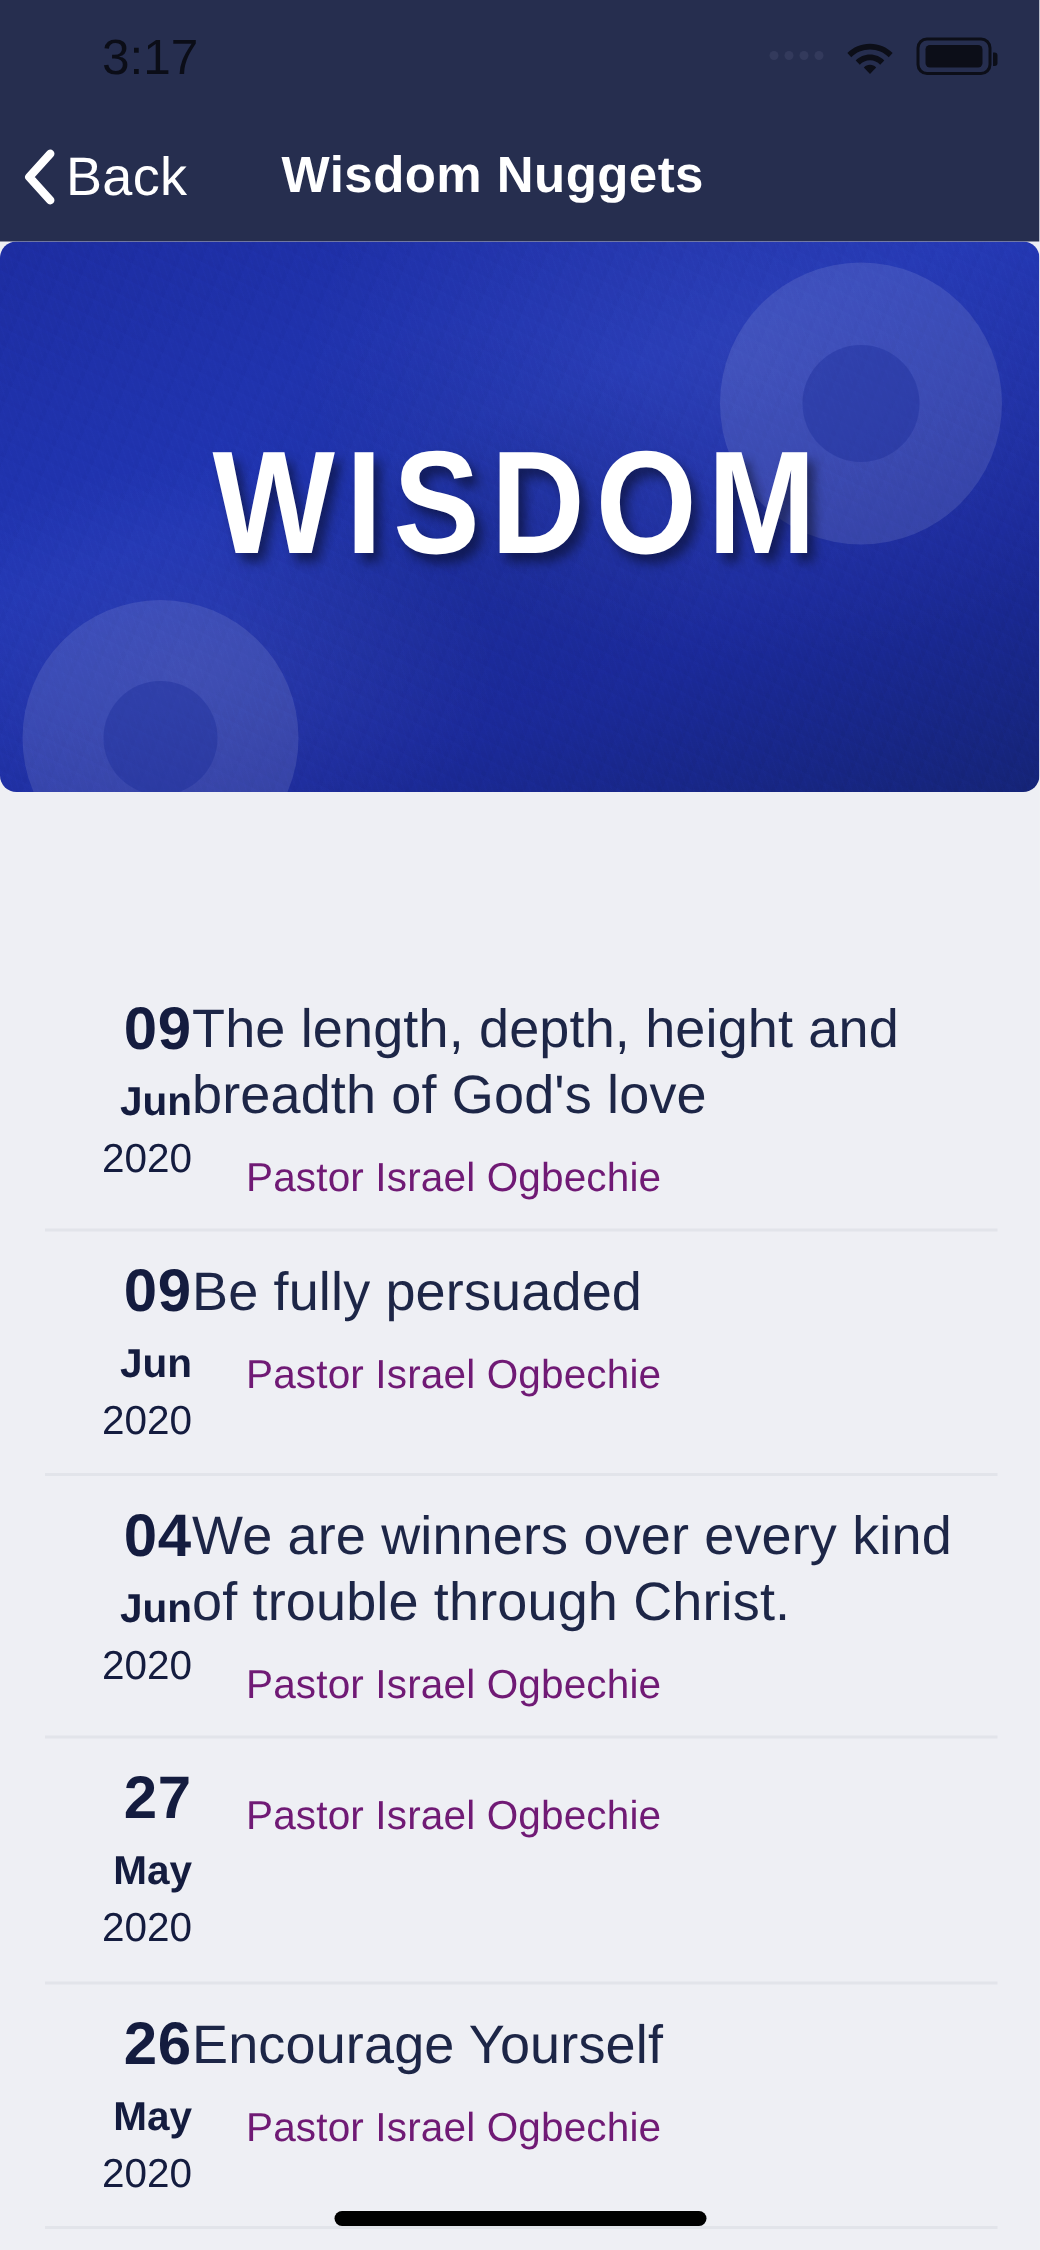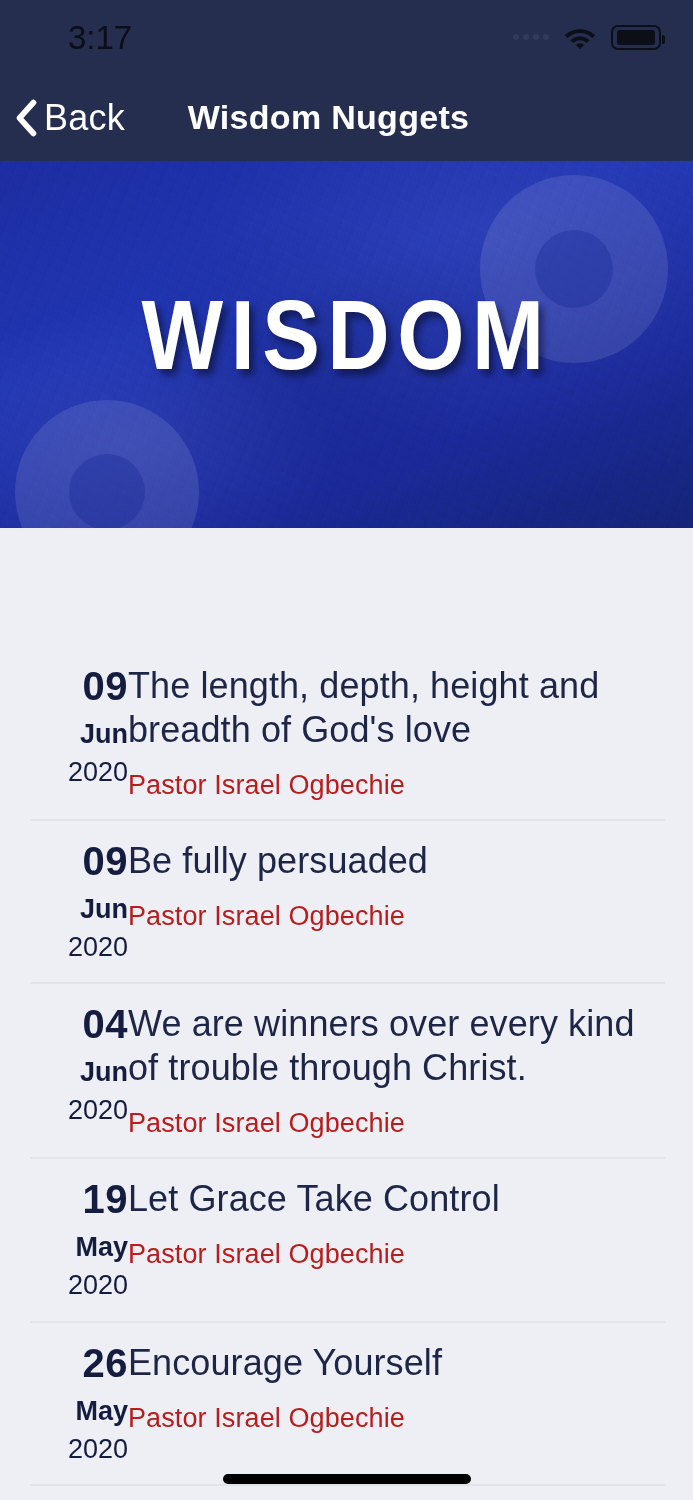--- a/index.html
+++ b/index.html
@@ -83,20 +83,21 @@
   
   .hero {
     position:absolute; left:0; top:161px;
     width:693px; height:367px;
     overflow:hidden;
     background:
       radial-gradient(ellipse 300px 200px at 18% 78%, rgba(255,255,255,0.055), rgba(255,255,255,0) 70%),
       radial-gradient(ellipse 420px 280px at 72% 22%, rgba(255,255,255,0.05), rgba(255,255,255,0) 72%),
       radial-gradient(ellipse 260px 200px at 45% 52%, rgba(0,0,0,0.10), rgba(0,0,0,0) 70%),
       linear-gradient(160deg, #1d2da2 0%, #2136b4 38%, #1b2a9c 70%, #152478 100%);
+    border-radius: 11px;
   }
   .hero-noise {
     position:absolute; inset:0;
     opacity:0.30;
     background-image:
       repeating-linear-gradient(27deg, rgba(255,255,255,0.045) 0 2px, rgba(0,0,0,0.05) 2px 5px, rgba(255,255,255,0) 5px 11px),
       repeating-linear-gradient(113deg, rgba(0,0,0,0.06) 0 3px, rgba(255,255,255,0.035) 3px 7px, rgba(255,255,255,0) 7px 14px),
       repeating-linear-gradient(72deg, rgba(255,255,255,0.03) 0 1px, rgba(0,0,0,0.04) 1px 4px);
     mix-blend-mode:overlay;
   }
@@ -176,22 +177,23 @@
     padding-top:20px; padding-bottom:18px;
     min-width:0;
   }
   .row-title {
     font-size:36px; font-weight:300; color:#1d2647;
     line-height:1.22;
     letter-spacing:0.1px;
   }
   .row-author {
     margin-top:18px;
-    font-size:27px; font-weight:400; color:#b91c1c;
+    font-size:27px; font-weight:400; color:#701a75;
     letter-spacing:0.1px;
+    margin-left:36px;
   }
 
   
   .home-indicator {
     position:absolute; left:223px; top:1474px;
     width:248px; height:10px;
     border-radius:6px;
     background:#000000;
     z-index:9;
   }
@@ -279,26 +281,25 @@
         <div class="date-year">2020</div>
       </div>
       <div class="row-body">
         <div class="row-title">We are winners over every kind of trouble through Christ.</div>
         <div class="row-author">Pastor Israel Ogbechie</div>
       </div>
     </div>
 
     <div class="row">
       <div class="row-date">
-        <div class="date-day">19</div>
+        <div class="date-day">27</div>
         <div class="date-month">May</div>
         <div class="date-year">2020</div>
       </div>
       <div class="row-body">
-        <div class="row-title">Let Grace Take Control</div>
         <div class="row-author">Pastor Israel Ogbechie</div>
       </div>
     </div>
 
     <div class="row">
       <div class="row-date">
         <div class="date-day">26</div>
         <div class="date-month">May</div>
         <div class="date-year">2020</div>
       </div>

